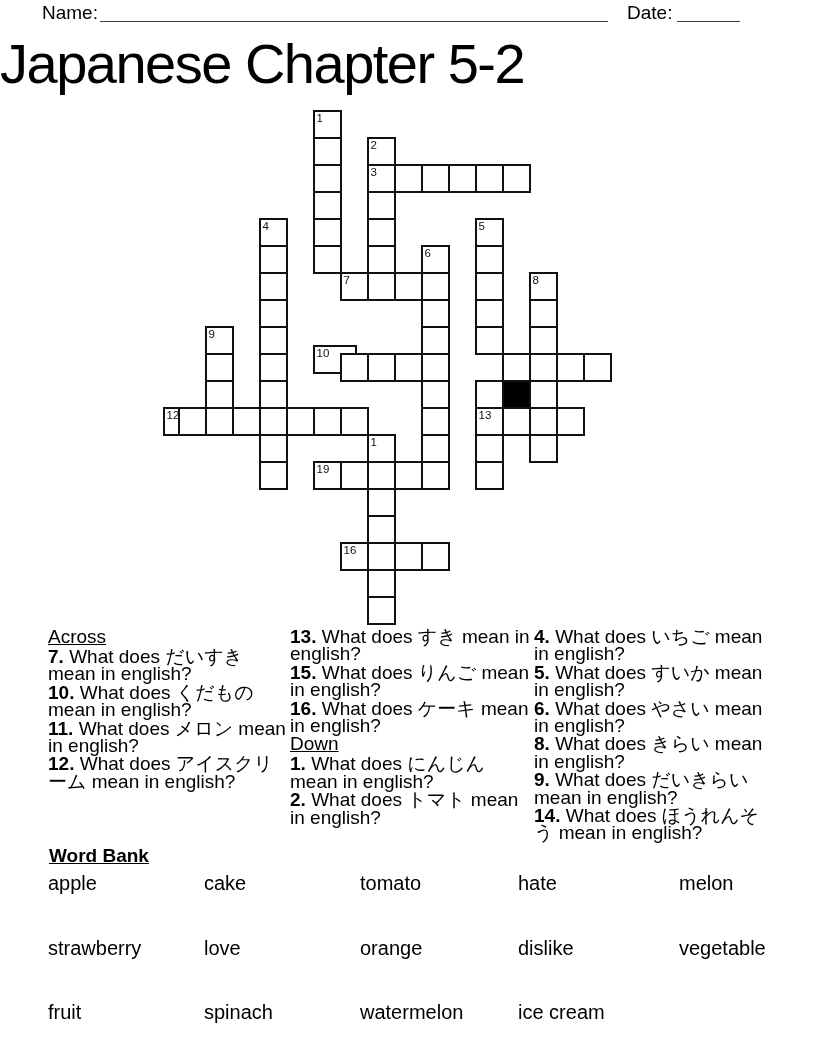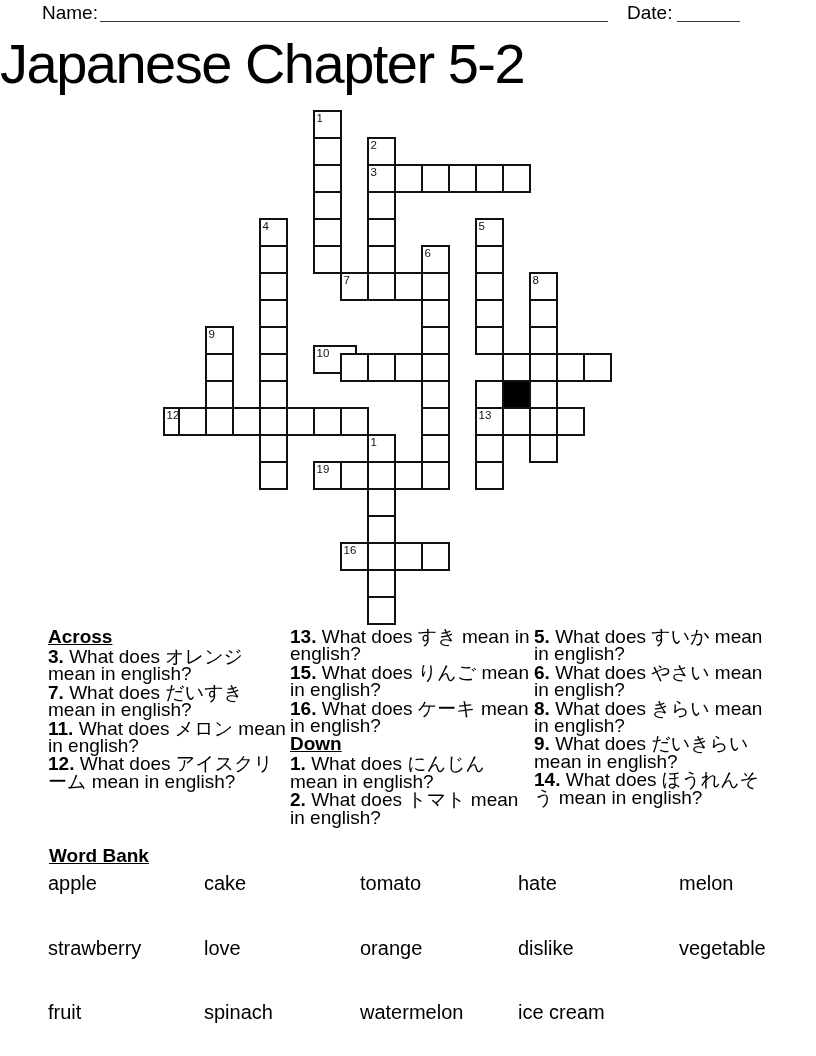--- a/index.html
+++ b/index.html
@@ -21,21 +21,21 @@
   }
   .cell.black{background:#000;}
   .cnum{position:absolute;left:1.5px;top:-0.5px;font-size:11.5px;line-height:13px;color:#111;}
 
   .clue-col{position:absolute;top:628px;width:240px;font-size:19px;line-height:17.4px;}
   #clue-col-1{left:48px;}
   #clue-col-2{left:290px;}
   #clue-col-3{left:534px;}
   .clue{margin:0 0 1px 0;}
   .clue b{font-weight:bold;margin-top:48px;}
-  .clue-heading{font-weight:bold;text-decoration:underline;margin:0 0 2.5px 0;}
+  .clue-heading{font-weight:normal;text-decoration:underline;margin:0 0 2.5px 0;}
 
   #wb-heading{left:49px;top:845px;font-size:19px;font-weight:bold;text-decoration:underline;}
   #wb{
     left:48px;top:872px;display:grid;
     grid-template-columns:120px 120px 122px 125px 122px 110px;
     grid-auto-rows:28.5px;font-size:20px;align-items:start;gap:36px;
   }
 </style>
 </head>
 <body>
@@ -165,34 +165,35 @@
     <div class="cell" style="left: 216px; top: 432px;"></div>
     <div class="cell" style="left: 243px; top: 432px;"></div>
     <div class="cell" style="left: 270px; top: 432px;"></div>
     <div class="cell" style="left: 216px; top: 459px;"></div>
     <div class="cell" style="left: 216px; top: 486px;"></div>
     <div class="cell black" style="left: 351px; top: 270px;"></div>
   </div>
 
 <div class="clue-col" id="clue-col-1">
     <div class="clue-heading">Across</div>
-    <div class="clue"><b>3.</b> What does オレンジ mean in english?</div>
     <div class="clue"><b>7.</b> What does だいすき mean in english?</div>
+    <div class="clue"><b>10.</b> What does くだもの mean in english?</div>
     <div class="clue"><b>11.</b> What does メロン mean in english?</div>
     <div class="clue"><b>12.</b> What does アイスクリーム mean in english?</div>
   </div>
 <div class="clue-col" id="clue-col-2">
     <div class="clue"><b>13.</b> What does すき mean in english?</div>
     <div class="clue"><b>15.</b> What does りんご mean in english?</div>
     <div class="clue"><b>16.</b> What does ケーキ mean in english?</div>
     <div class="clue-heading">Down</div>
     <div class="clue"><b>1.</b> What does にんじん mean in english?</div>
     <div class="clue"><b>2.</b> What does トマト mean in english?</div>
   </div>
 <div class="clue-col" id="clue-col-3">
+    <div class="clue"><b>4.</b> What does いちご mean in english?</div>
     <div class="clue"><b>5.</b> What does すいか mean in english?</div>
     <div class="clue"><b>6.</b> What does やさい mean in english?</div>
     <div class="clue"><b>8.</b> What does きらい mean in english?</div>
     <div class="clue"><b>9.</b> What does だいきらい mean in english?</div>
     <div class="clue"><b>14.</b> What does ほうれんそう mean in english?</div>
   </div>
 
 <div class="abs" id="wb-heading">Word Bank</div>
 <div class="abs" id="wb">
     <span>apple</span>

